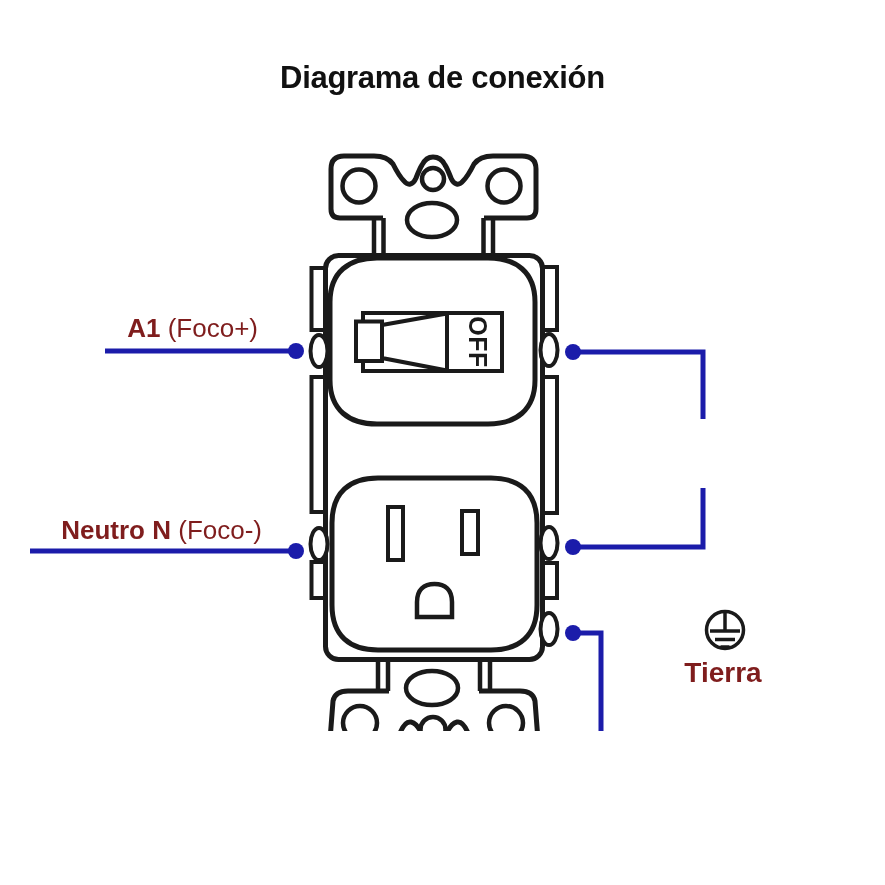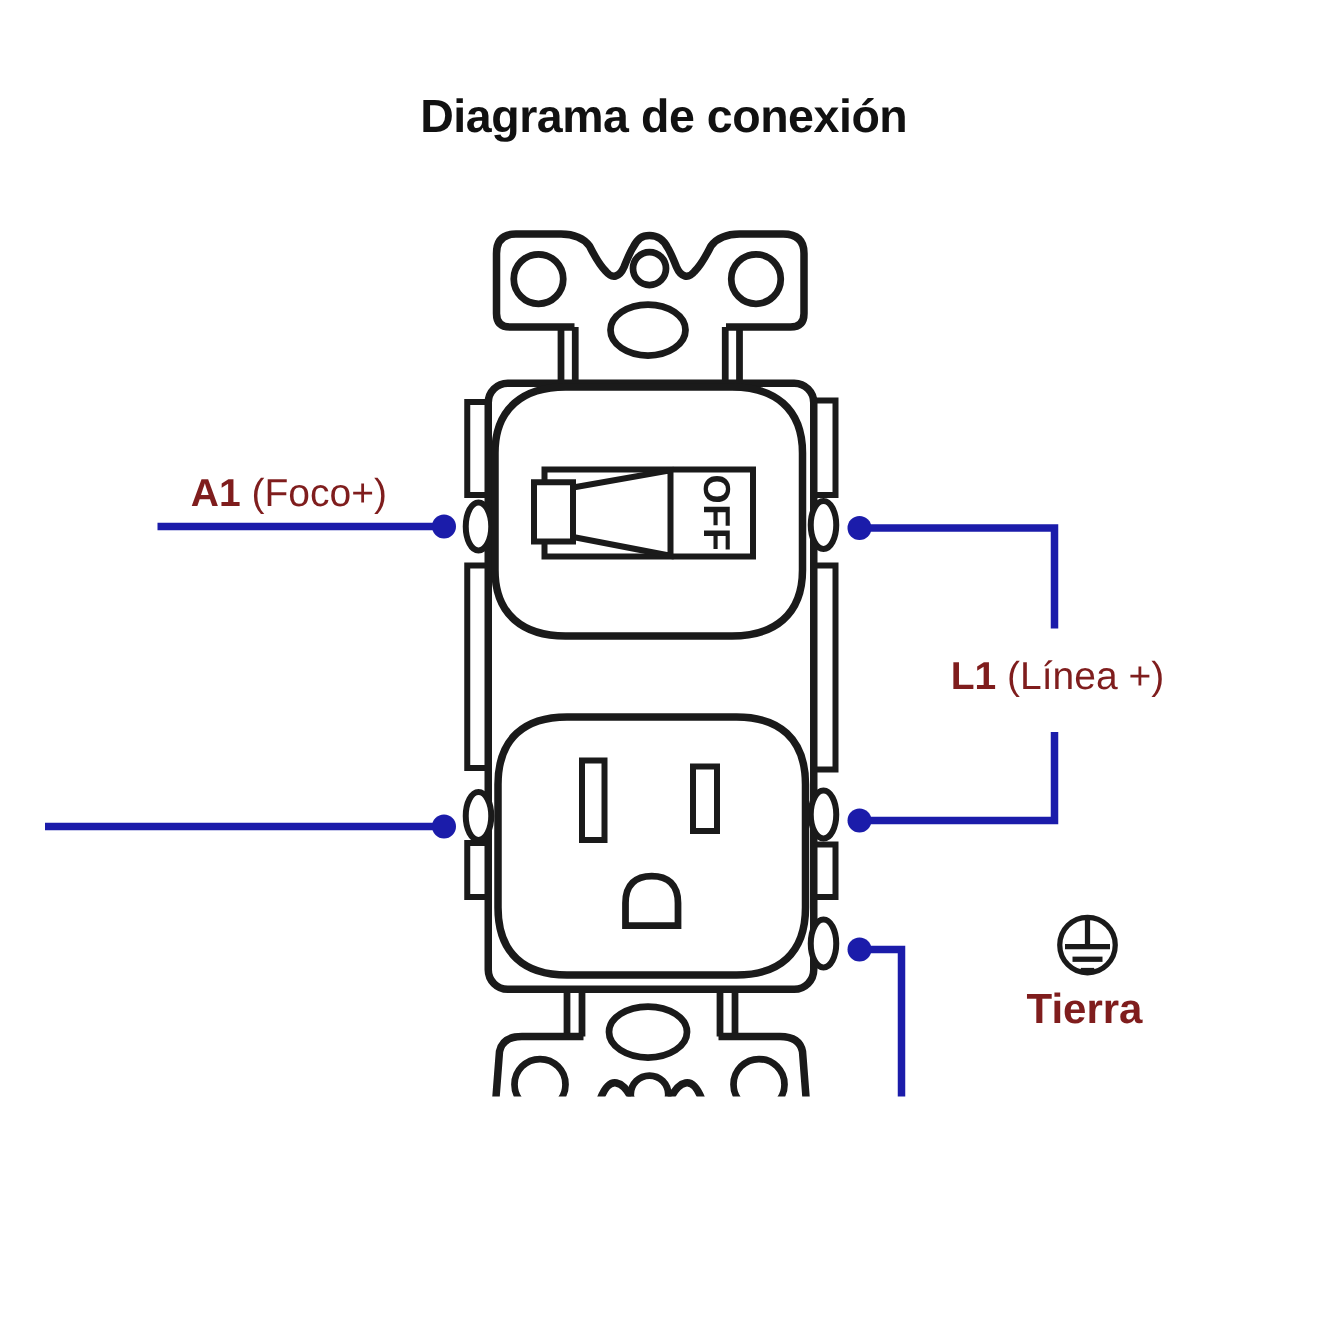--- a/index.html
+++ b/index.html
@@ -122,18 +122,18 @@
       <circle cx="725" cy="630" r="18.5"></circle>
       <path d="M725,612 L725,631"></path>
       <path d="M710,631 L740,631"></path>
       <path d="M715,639.5 L735,639.5"></path>
       <path d="M720.5,647 L729.5,647"></path>
     </g>
   </svg>
 
   <div class="lbl" id="lbl-a1"><b>A1</b><span> (Foco+)</span></div>
 
+  <div class="lbl" id="lbl-neutro"><b>Neutro N</b><span> (Foco-)</span></div>
 
-  <div class="lbl" id="lbl-l1"><b>L1</b><span> (Línea +)</span></div>
 
   <div class="lbl" id="lbl-tierra">Tierra</div>
 
 </div>
 
 </body></html>

